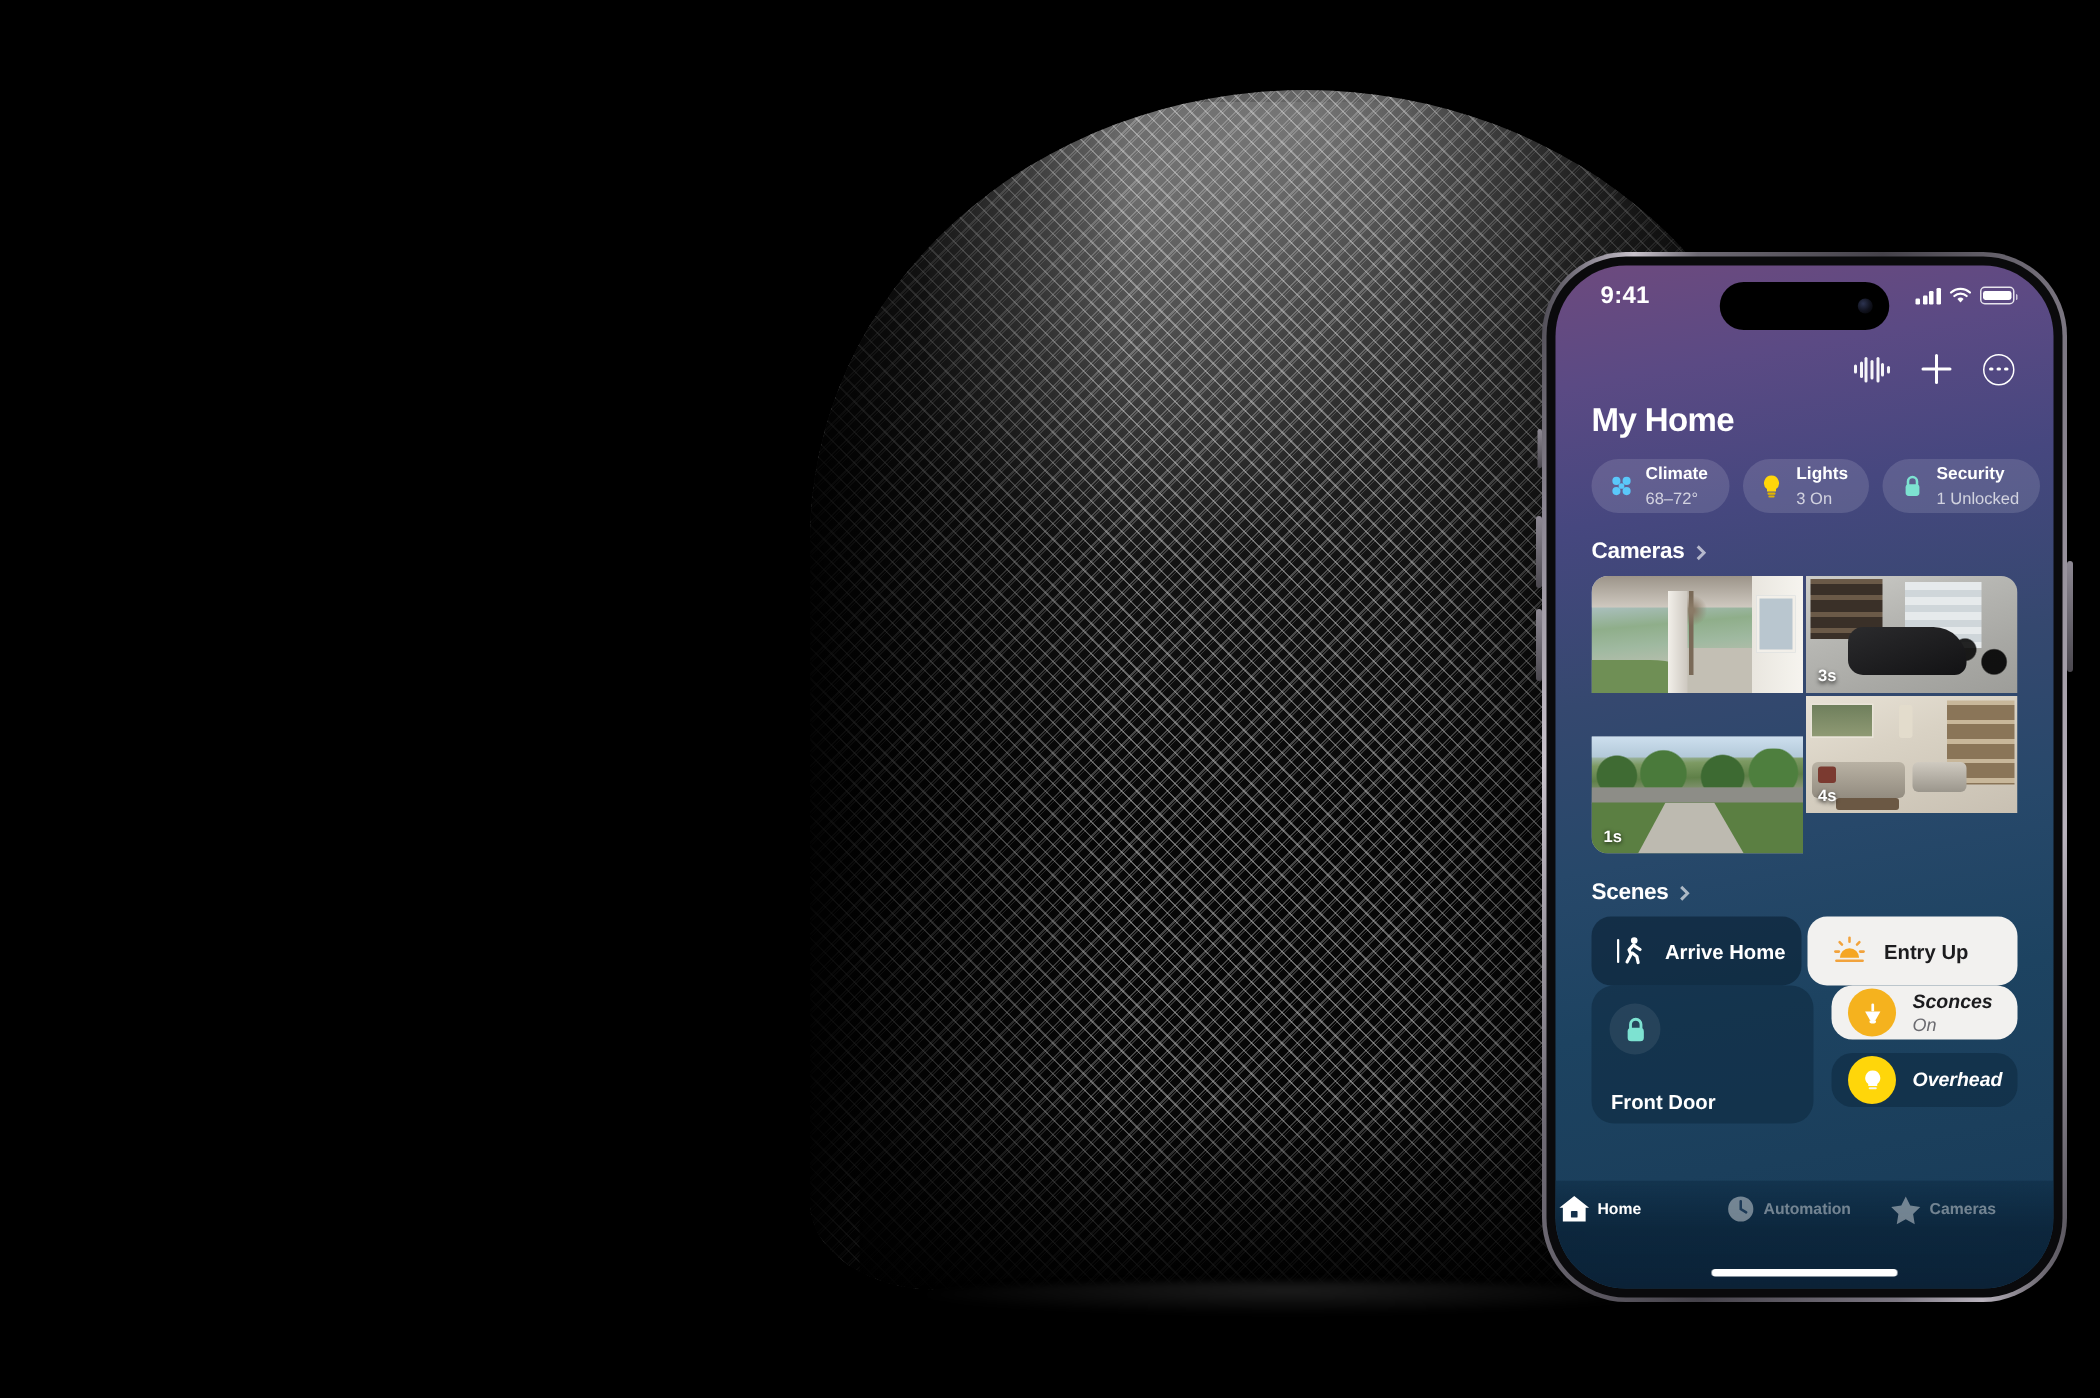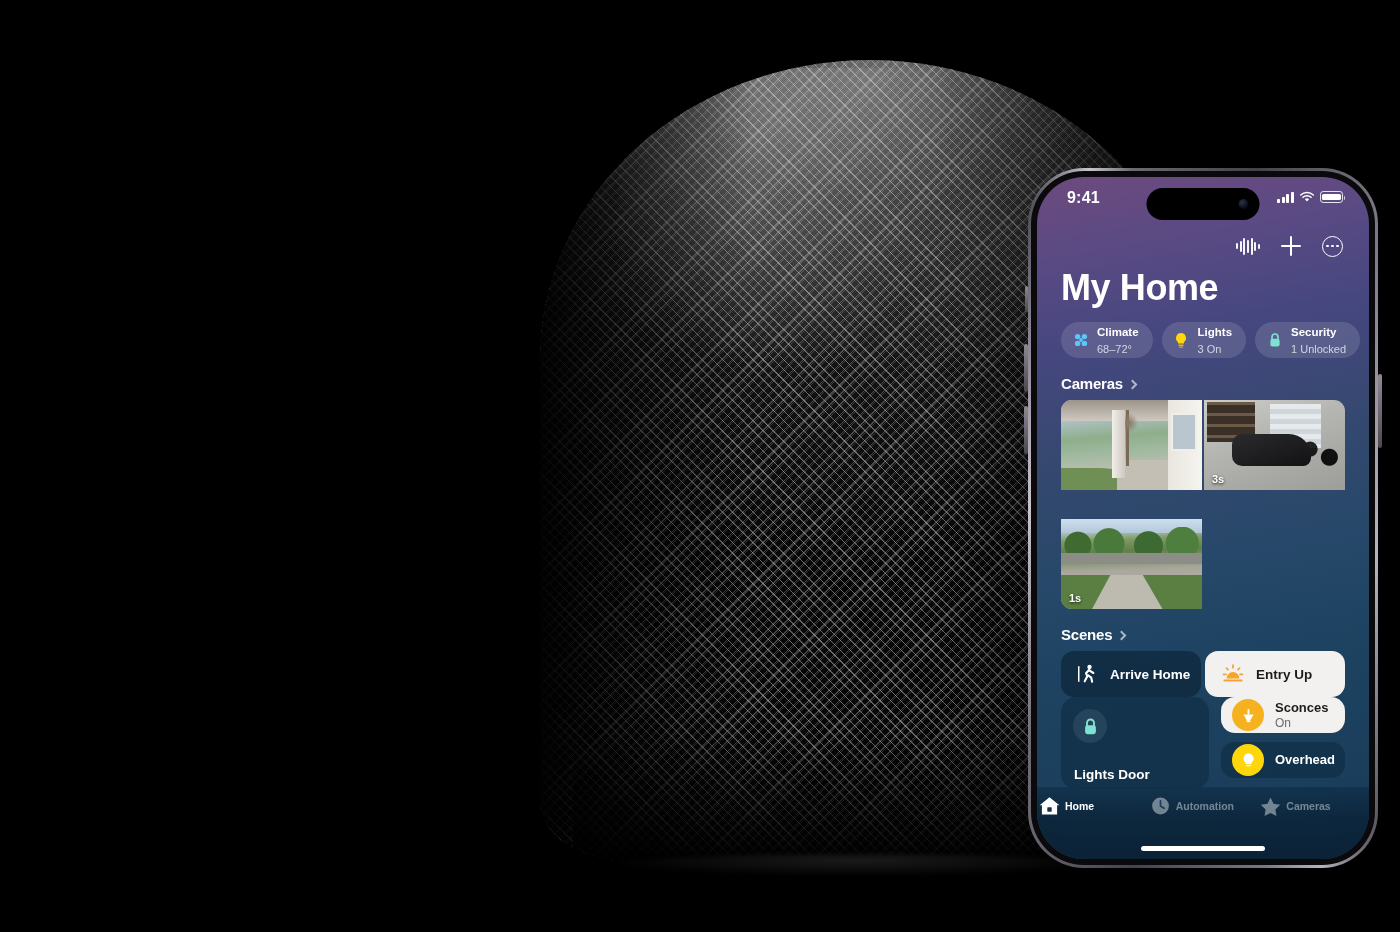--- a/index.html
+++ b/index.html
@@ -93,41 +93,41 @@
   .wave i:nth-child(5){height:17px} .wave i:nth-child(6){height:9px}
   .wave i:nth-child(7){height:5px}
   .plus { position:relative; width:20px; height:20px; }
   .plus::before,.plus::after{ content:""; position:absolute; background:#fff; border-radius:1px; }
   .plus::before{ left:0; top:9px; width:20px; height:2px; }
   .plus::after{ top:0; left:9px; height:20px; width:2px; }
   .ellip { width:21px; height:21px; border:1.7px solid #fff; border-radius:50%; display:flex;
            align-items:center; justify-content:center; gap:2.2px; }
   .ellip span{ width:2.6px; height:2.6px; background:#fff; border-radius:50%; display:block; }
 
-  .title { padding:6px 24px 0; font-size:36px; font-weight:700; color:#fff; letter-spacing:-.4px; }
+  .title { padding:6px 24px 0; font-size:22px; font-weight:700; color:#fff; letter-spacing:-.4px; }
 
   
   .chips { display:flex; gap:9px; padding:13px 0 0 24px; overflow:hidden; }
   .chip { flex:0 0 auto; display:flex; align-items:center; gap:8px; height:36px; padding:0 14px 0 11px;
           border-radius:18px; background:rgba(255,255,255,.13); }
   .chip-ico { width:17px; height:17px; flex:0 0 auto; display:flex; align-items:center; justify-content:center; }
   .chip-txt { line-height:1.06; }
   .chip-t { font-size:11.5px; font-weight:700; color:#fff; white-space:nowrap; }
   .chip-s { font-size:11px; color:rgba(255,255,255,.72); white-space:nowrap; margin-top:1px; }
 
   
   .sec { display:flex; align-items:center; gap:6px; padding:17px 0 8px 24px; }
   .sec h2 { font-size:15px; font-weight:700; color:#fff; letter-spacing:-.2px; }
   .chev { width:7px; height:7px; border-right:2.1px solid rgba(255,255,255,.62);
           border-top:2.1px solid rgba(255,255,255,.62); transform:rotate(45deg); margin-top:1px; }
 
   
   .cams { margin:0 24px; display:grid; grid-template-columns:1fr 1fr; gap:2px;
           border-radius:11px; overflow:hidden; }
-  .cam-tile { position:relative; height:90px; overflow:hidden; }
+  .cam-tile { position:relative; height:78px; overflow:hidden; }
   .cam-ts { position:absolute; left:8px; bottom:5px; font-size:11px; font-weight:700; color:#fff;
             text-shadow:0 1px 3px rgba(0,0,0,.85); }
 
   
   .c1 { background:linear-gradient(175deg,#cfd9e6 0%,#b9c9da 14%,#8fae8a 40%,#9fb9a0 55%,#b9bfae 72%,#8fa884 100%); }
   .c1 .roof { position:absolute; left:0; top:0; width:100%; height:21px;
               background:linear-gradient(180deg,#9c9489,#cfc9c0); }
   .c1 .col  { position:absolute; left:36%; top:10px; width:13px; height:68px; background:linear-gradient(90deg,#f2efe9,#cdc8c0); }
   .c1 .wall { position:absolute; right:0; top:0; width:24%; height:100%; background:linear-gradient(90deg,#e9e6df,#f6f4ef); }
   .c1 .win  { position:absolute; right:5px; top:13px; width:26px; height:38px; background:#b9c6cf; border:2px solid #f2efe9; }
@@ -186,21 +186,21 @@
   .scene.light .scene-lab{ color:#1c1c1e; }
 
   
   .entry { display:flex; gap:12px; padding:0 24px; }
   .entry-l { flex:1; height:92px; border-radius:15px; background:rgba(12,40,62,.55);
              position:relative; padding:12px; }
   .lock-badge { width:34px; height:34px; border-radius:50%; background:rgba(255,255,255,.08);
                 display:flex; align-items:center; justify-content:center; }
   .entry-l .nm { position:absolute; left:13px; bottom:7px; font-size:13.5px; font-weight:700; color:#fff; }
   .entry-r { flex:1; display:flex; flex-direction:column; gap:9px; }
-  .dev { height:36px; border-radius:14px; display:flex; align-items:center; gap:11px; padding-left:11px; }
+  .dev { height:36px; border-radius:14px; display:flex; align-items:center; gap:11px; padding-left:11px;font-style:italic; }
   .dev.on { background:#f2f1ef; }
   .dev.off{ background:rgba(12,40,62,.55); }
   .dev-ico { width:32px; height:32px; border-radius:50%; background:#f5b21e;
              display:flex; align-items:center; justify-content:center; flex:0 0 auto; }
   .dev-txt .n { font-size:13px; font-weight:700; line-height:1.18; }
   .dev-txt .s { font-size:12px; line-height:1.18; }
   .dev.on .dev-txt .n { color:#1c1c1e; } .dev.on .dev-txt .s { color:#6b6b70; }
   .dev.off .dev-txt .n{ color:#fff; }   .dev.off .dev-txt .s{ color:rgba(255,255,255,.65); }
 
   
@@ -361,20 +361,30 @@
             <span class="cam-ts">3s</span>
           </div>
           <div class="cam-tile c3">
             <div class="sky"></div>
               <div class="trees"></div>
               <div class="road"></div>
             <div class="lawn"></div>
               <div class="walk"></div>
             <span class="cam-ts">1s</span>
           </div>
+          <div class="cam-tile c4">
+            <div class="art"></div>
+              <div class="shelf"></div>
+              <div class="lamp"></div>
+            <div class="bed"></div>
+              <div class="sofa"></div>
+              <div class="pil"></div>
+              <div class="tbl"></div>
+            <span class="cam-ts">4s</span>
+          </div>
         </div>
 
         <div class="sec">
           <h2>Scenes</h2>
           <span class="chev"></span>
         </div>
         <div class="scenes">
           <div class="scene dark">
             <svg width="22" height="24" viewBox="0 0 22 24">
               <rect x="1" y="4" width="1.5" height="16" rx=".7" fill="#fff"></rect>
@@ -402,21 +412,21 @@
         </div>
 
         <div class="entry">
           <div class="entry-l">
             <div class="lock-badge">
               <svg width="17" height="19" viewBox="0 0 17 19">
                 <path d="M5 8.6V6a3.5 3.5 0 0 1 7 0v2.6" stroke="#7de2d1" stroke-width="1.9" fill="none" stroke-linecap="round"></path>
                 <rect x="3.1" y="8.2" width="10.8" height="9" rx="2.4" fill="#7de2d1"></rect>
               </svg>
             </div>
-            <span class="nm">Lights Door</span>
+            <span class="nm">Front Door</span>
           </div>
           <div class="entry-r">
             <div class="dev on">
               <span class="dev-ico">
                 <svg width="19" height="19" viewBox="0 0 19 19">
                   <rect x="8.6" y="3" width="1.8" height="5.4" rx=".9" fill="#fff"></rect>
                   <path d="M4.4 8.4h10.2L11.4 14H7.6Z" fill="#fff"></path>
                   <ellipse cx="9.5" cy="15.1" rx="2.2" ry="1.2" fill="#fff"></ellipse>
                 </svg>
               </span>

